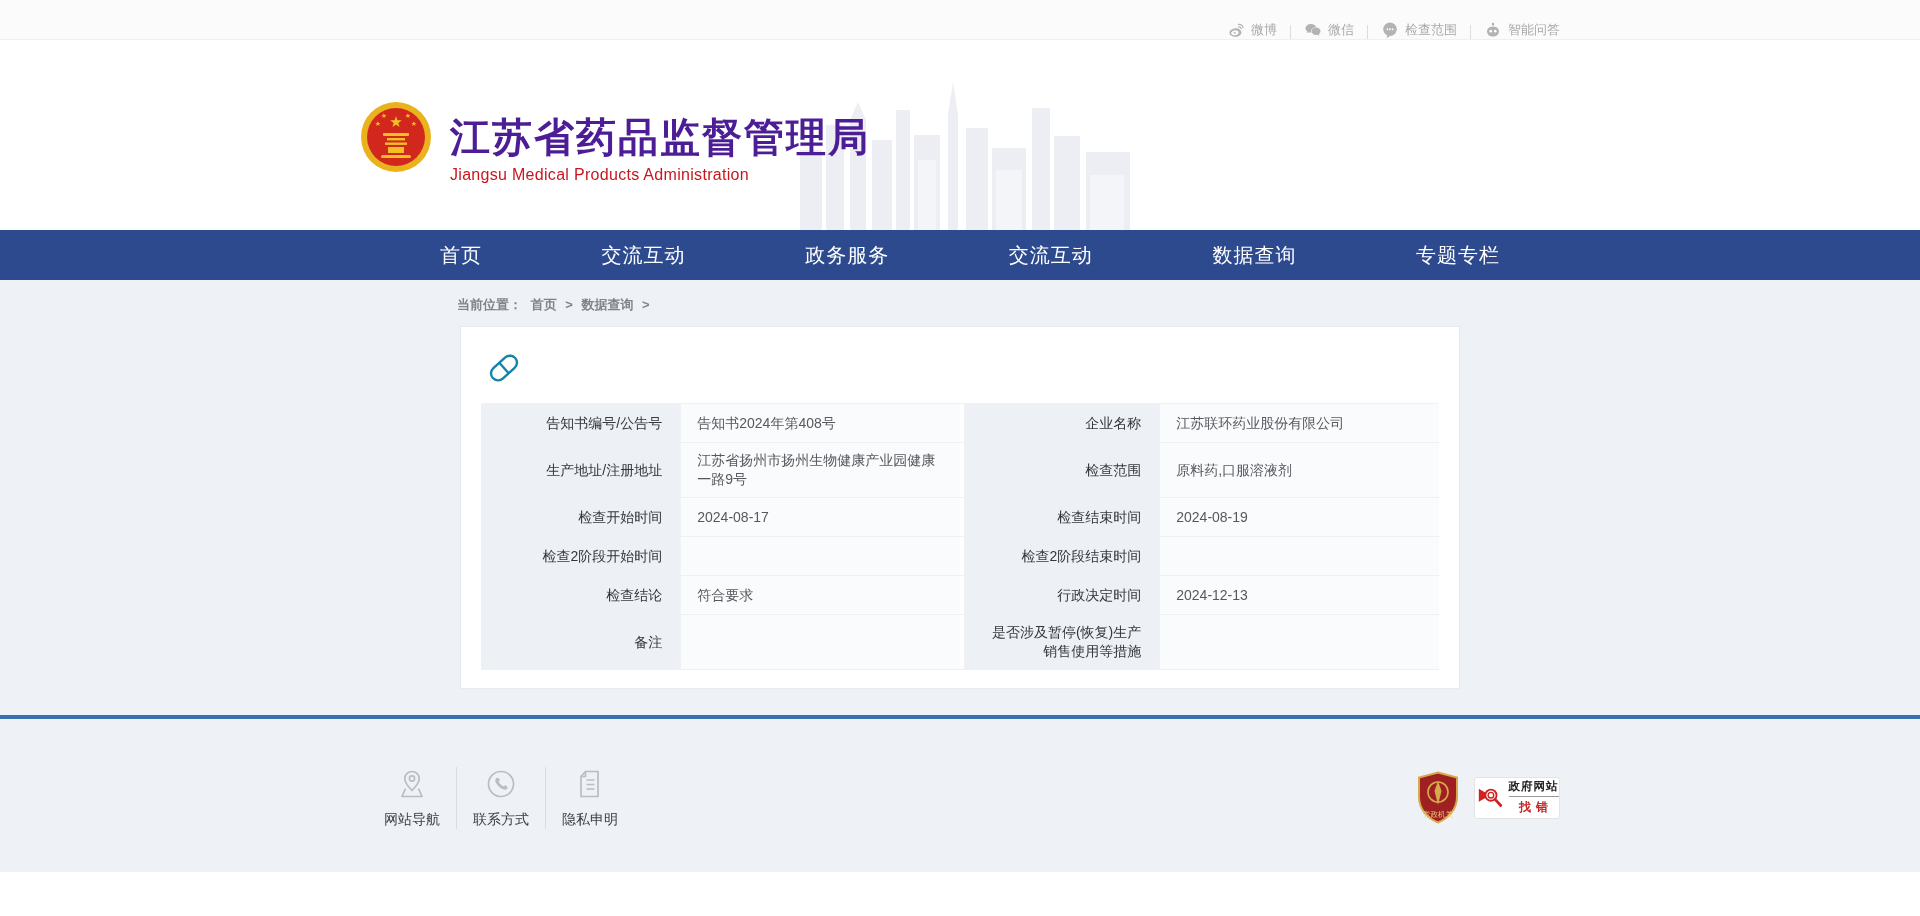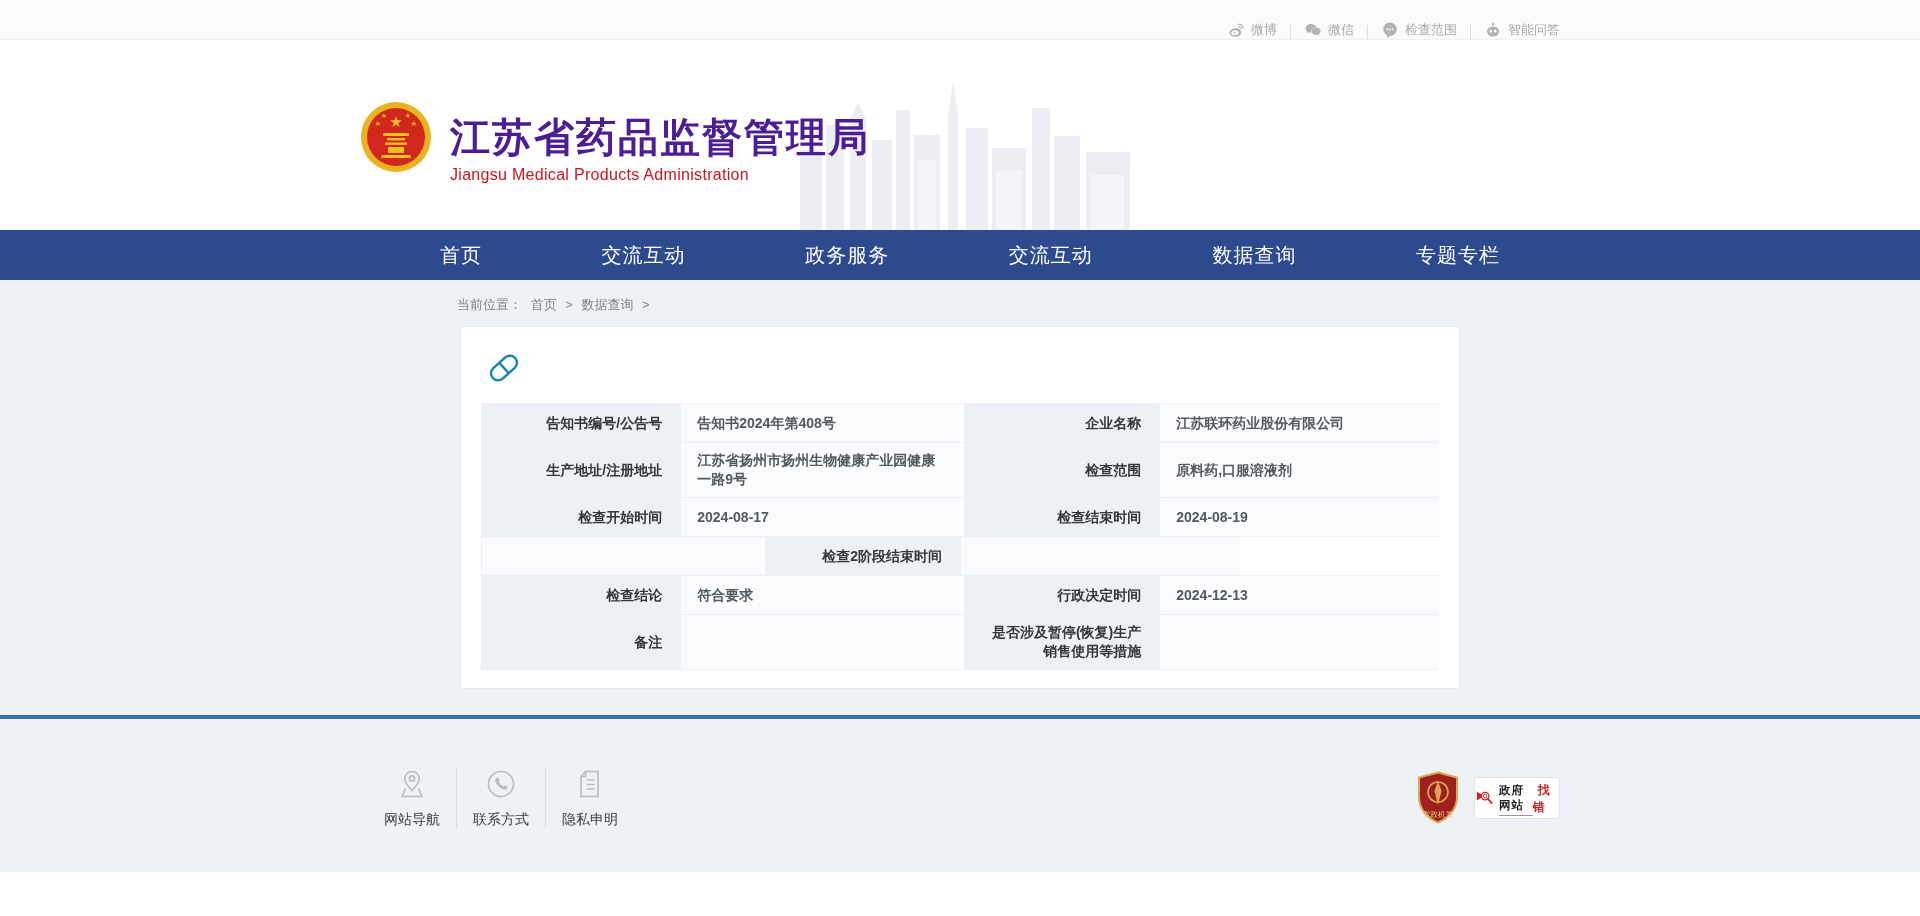--- a/index.html
+++ b/index.html
@@ -23,28 +23,28 @@
 
   
   .nav { height:50px; background:#2d4a8e; }
   .nav .container { height:100%; display:flex; align-items:center; justify-content:space-between;
     padding:0 60px 0 80px; }
   .nav-item { color:#ffffff; font-size:20px; letter-spacing:1px; cursor:pointer; line-height:50px; }
 
   
   .content { background:#eef2f7; padding-top:12px; padding-bottom:26px; }
   .breadcrumb { margin-left:97px; font-size:13px; color:#7f8489; padding:4px 0 12px; }
-  .breadcrumb span { margin-right:5px; }
+  .breadcrumb span { margin-right:5px;font-weight:bold; }
   .crumb-link { cursor:pointer; }
 
   .card { margin-left:100px; width:1000px; background:#ffffff; border:1px solid #e7eaef;
     padding:18px 20px 18px; }
   .pill { margin:4px 0 12px 4px; }
 
-  .dtable { width:100%; border-top:1px solid #eef1f5;font-weight:bold; }
+  .dtable { width:100%; border-top:1px solid #eef1f5; }
   .t-row { display:flex; align-items:stretch; border-bottom:1px solid #edf0f4; }
   .t-label, .t-value { display:flex; align-items:center; font-size:14px; min-height:38px;
     padding:8px 16px; line-height:19px; }
   .t-label { width:20.8%; background:#edf1f6; color:#33373c; justify-content:flex-end;
     text-align:right; padding-right:18px; }
   .t-value { width:29.2%; background:#fafbfd; color:#55595e; border-left:1px solid #eef1f5; }
   .t-label.second { border-left:4px solid #ffffff; }
 
   
   .footer-line { height:4px; background:#3a6fb0; }
@@ -54,21 +54,21 @@
   .flink { padding:0 16px; text-align:left; cursor:pointer; }
   .flink:not(:last-child) { border-right:1px solid #d9dde3; }
   .flink svg { width:34px; height:34px; display:block; margin:0 auto 10px; }
   .flink-label { font-size:14px; color:#3a3e44; white-space:nowrap; }
   .fcenter { width:640px; margin-left:120px; text-align:center; font-size:14px;
     color:#3f4347; line-height:27px; }
   .fbadges { margin-left:auto; display:flex; align-items:center; gap:14px; }
   .badge-party { cursor:pointer; }
   .badge-find { width:86px; height:42px; background:#fff; border:1px solid #e3e3e3;
     border-radius:3px; display:flex; align-items:center; justify-content:center; gap:5px; cursor:pointer; }
-  .fe-texts { display:flex; flex-direction:row; align-items:flex-end; }
+  .fe-texts { display:flex; flex-direction:column; align-items:center; }
   .fe-top { font-size:11.5px; font-weight:bold; color:#232323; letter-spacing:1px;
     padding-bottom:2px; border-bottom:1px solid #9a9a9a; }
   .fe-bottom { font-size:12px; font-weight:bold; color:#c52222; letter-spacing:5px;
     margin-top:2px; text-indent:5px; }
 </style>
 </head>
 <body>
 
 <div class="topbar">
   <div class="container">
@@ -205,20 +205,21 @@
           <div class="t-label second">检查范围</div>
           <div class="t-value">原料药,口服溶液剂</div>
         </div>
         <div class="t-row">
           <div class="t-label">检查开始时间</div>
           <div class="t-value">2024-08-17</div>
           <div class="t-label second">检查结束时间</div>
           <div class="t-value">2024-08-19</div>
         </div>
         <div class="t-row">
+          <div class="t-label">检查2阶段开始时间</div>
           <div class="t-value"></div>
           <div class="t-label second">检查2阶段结束时间</div>
           <div class="t-value"></div>
         </div>
         <div class="t-row">
           <div class="t-label">检查结论</div>
           <div class="t-value">符合要求</div>
           <div class="t-label second">行政决定时间</div>
           <div class="t-value">2024-12-13</div>
         </div>

